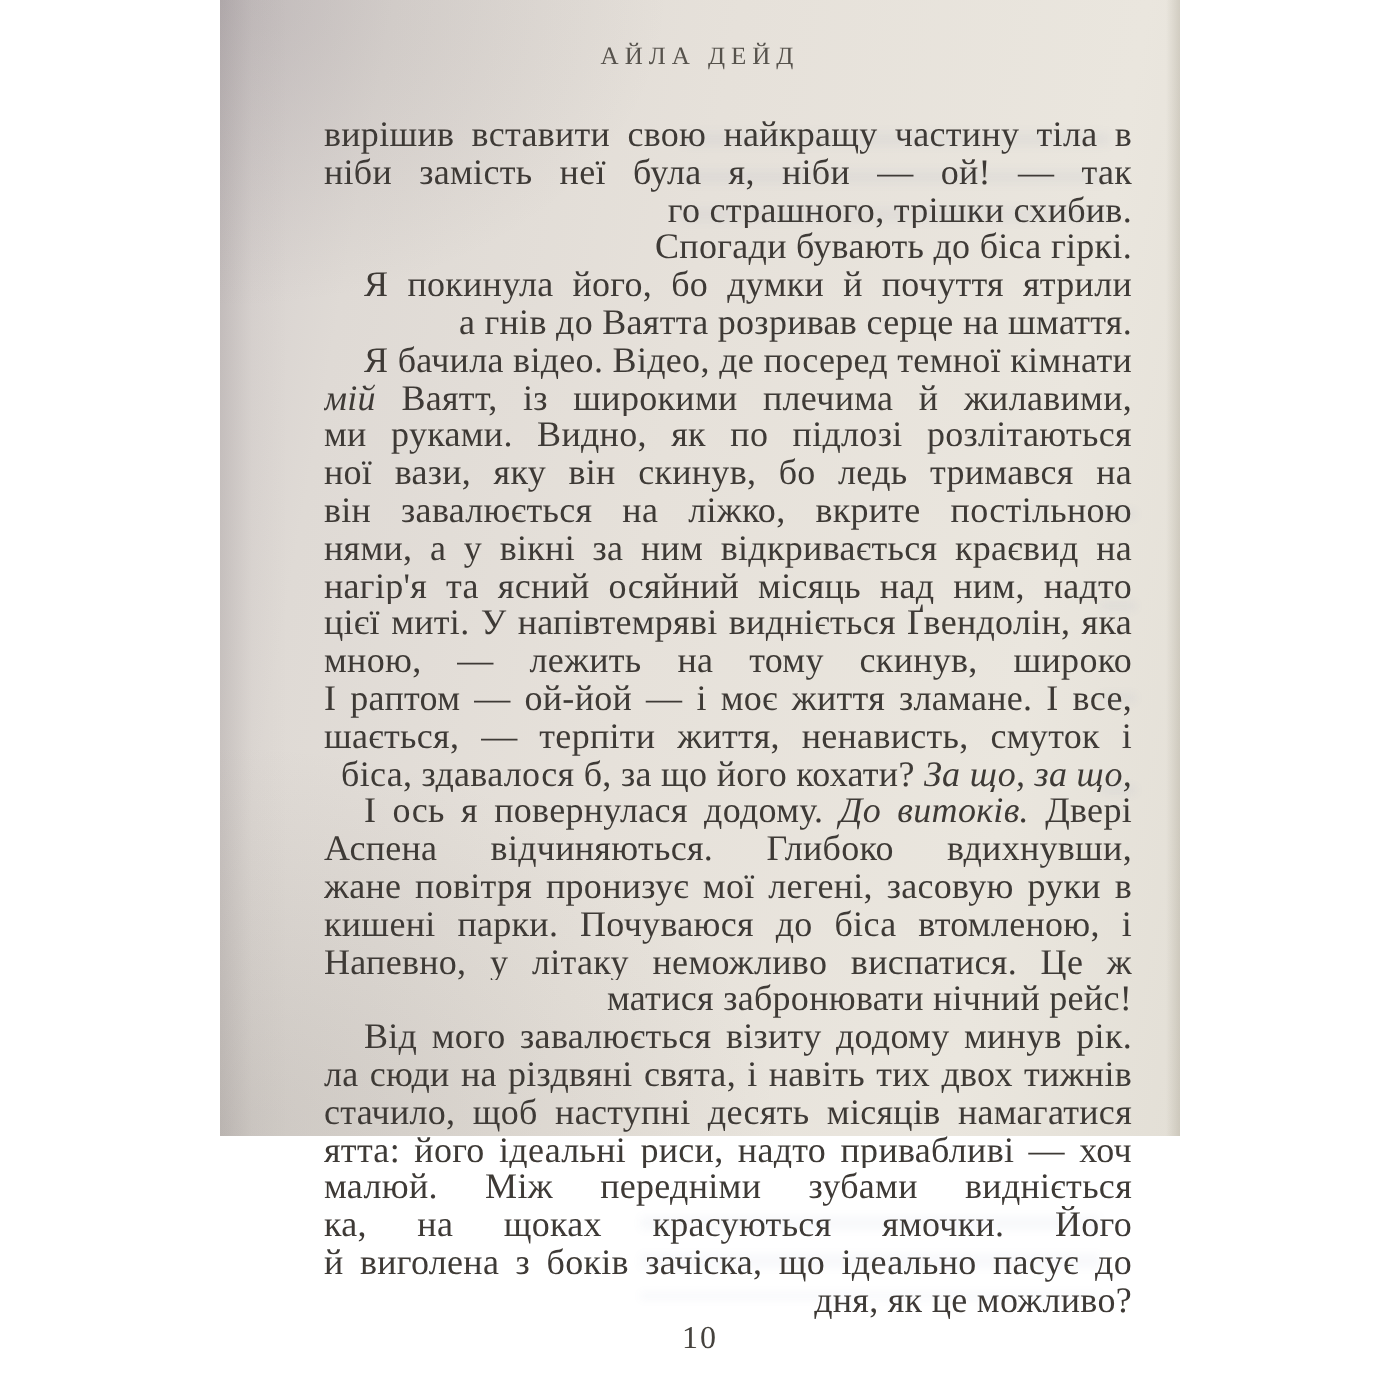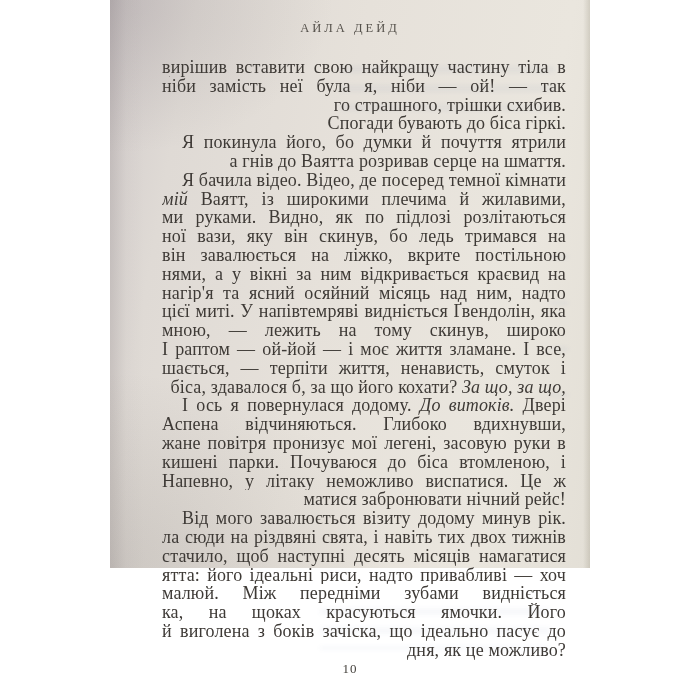--- a/index.html
+++ b/index.html
@@ -39,21 +39,21 @@
     height:18.8px; line-height:18.8px; overflow:hidden;
     text-align:justify;
   }
   .line::after { content:""; display:inline-block; width:100%; height:0; }
   .line.last { text-align:right; }
   .line.last::after { content:none; }
   .line.indent { text-indent:20px; }
   .line em { }
   .pagenum {
     position:absolute; top:661px; left:0; width:100%;
-    text-align:center; font-size:13px; color:#45423d; letter-spacing:1px;
+    text-align:center; font-size:16px; color:#45423d; letter-spacing:1px;
   }
 </style>
 </head>
 <body>
 
 <div class="scan">
   <div class="ghost g1"></div>
   <div class="ghost g2"></div>
   <div class="ghost g3"></div>
 

